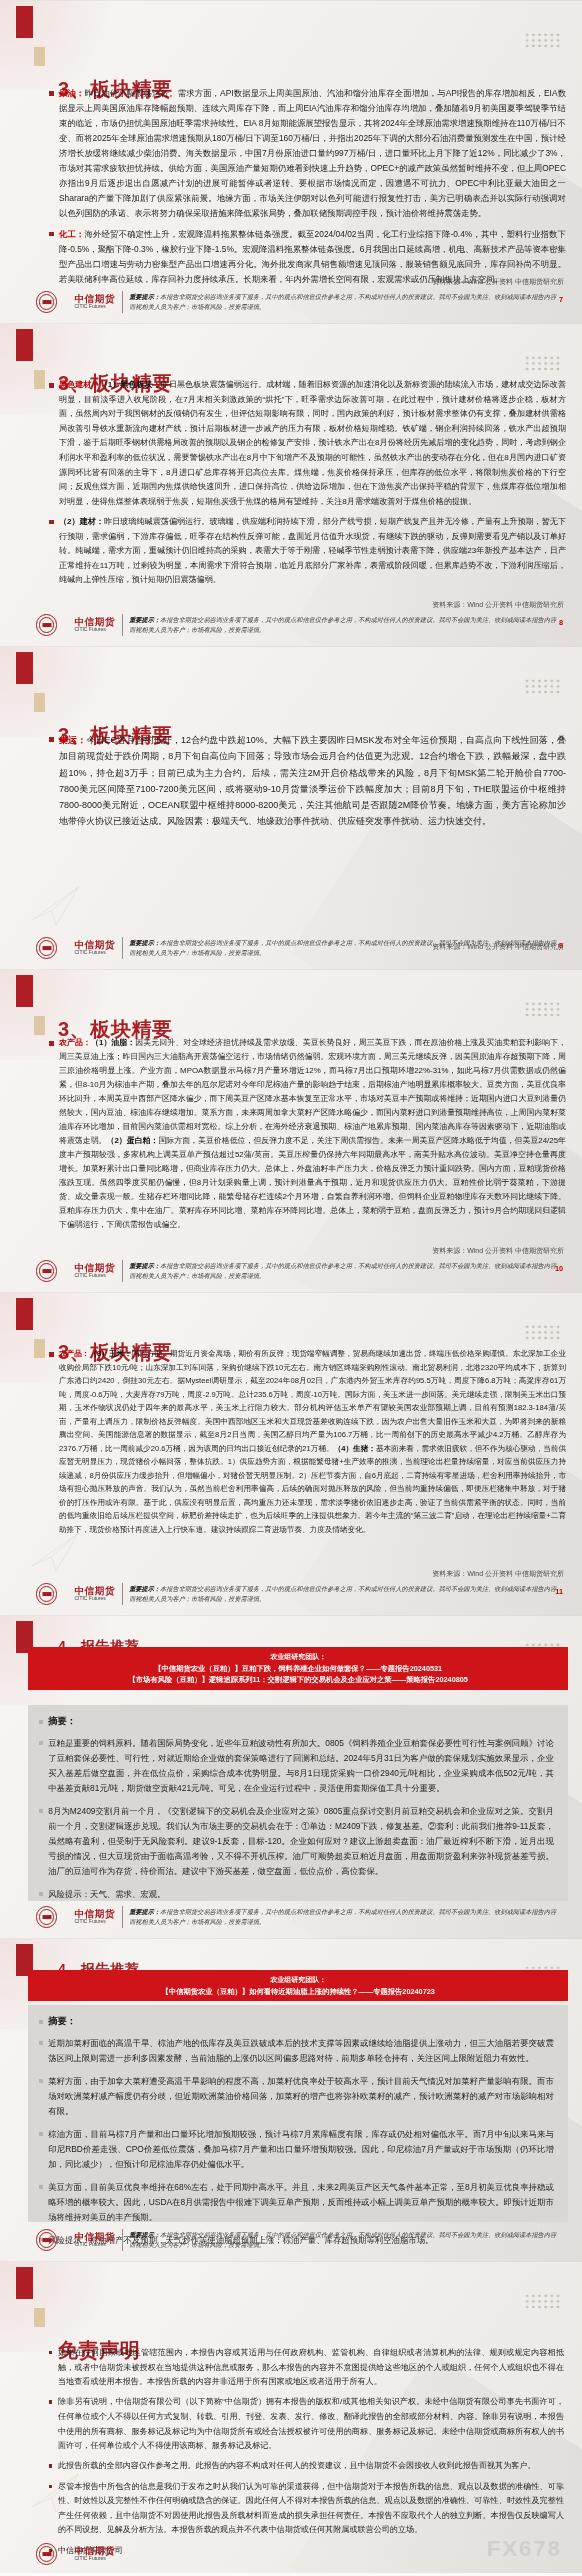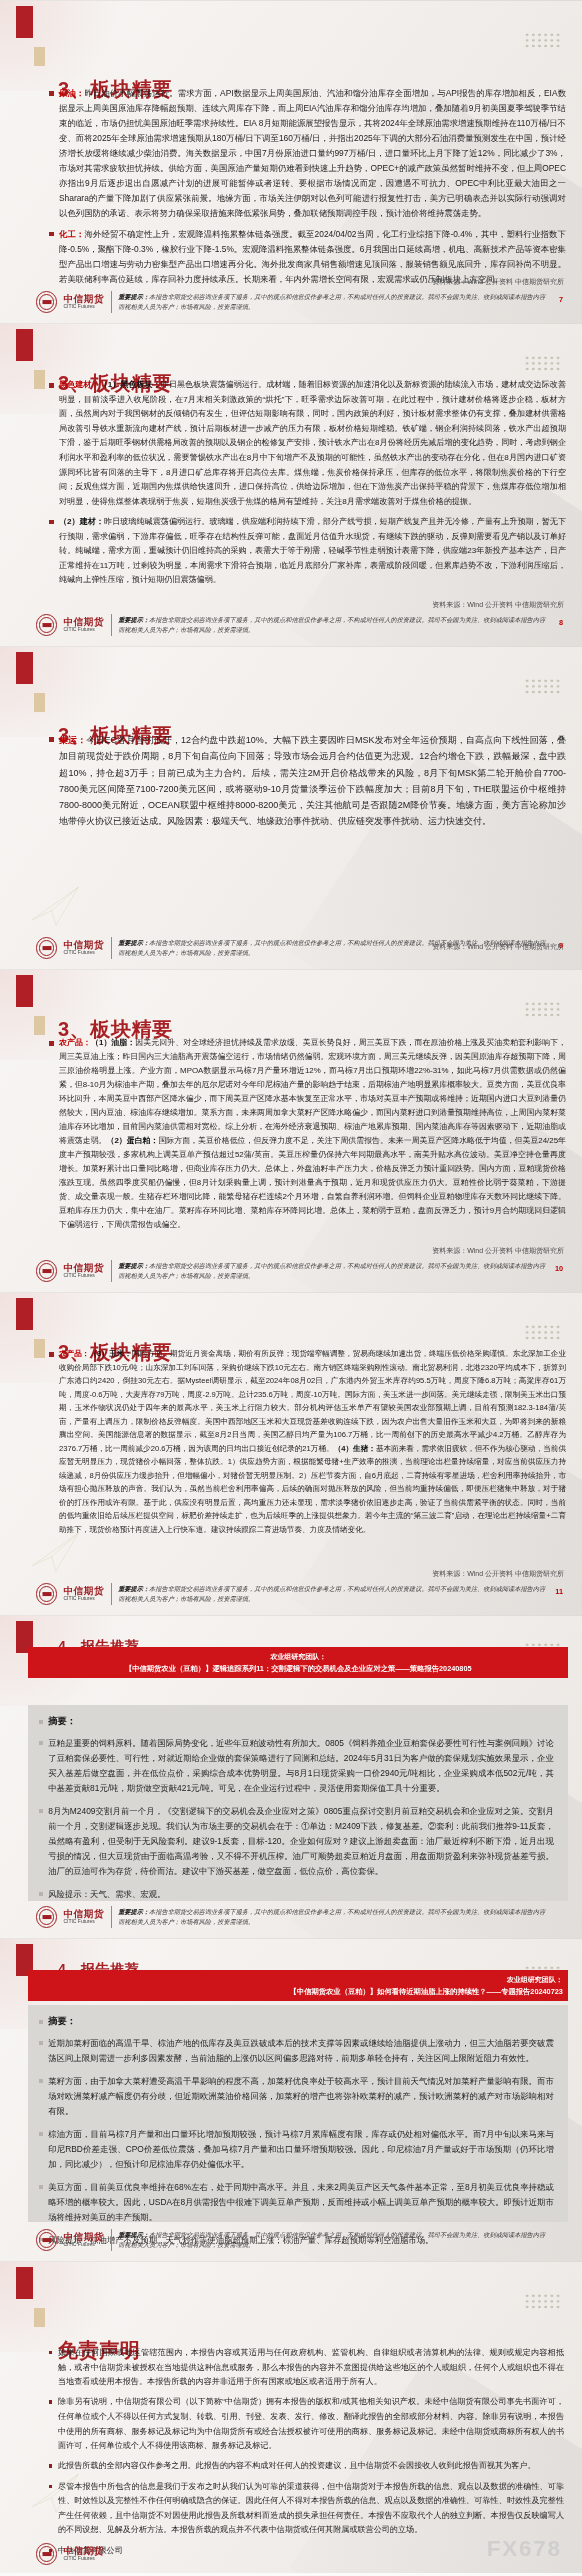--- a/index.html
+++ b/index.html
@@ -26,21 +26,21 @@
   .term{color:#c00000;font-weight:bold;}
   .lead{color:#111;font-weight:bold;}
   .loose{font-size:9px;line-height:16.3px;}
   .mid{font-size:8.4px;line-height:15px;}
   .dense{font-size:8.1px;line-height:14.6px;}
   .s4f{font-size:7.9px;line-height:14px;}
   .s5f{font-size:7.6px;line-height:13.5px;}
   .source{position:absolute;right:19px;bottom:36px;font-size:7px;color:#4a4a4a;}
   .source.low{bottom:17px;}
   .footer{position:absolute;left:36px;right:17px;bottom:4.5px;height:33px;display:flex;align-items:center;}
-  .brand{display:flex;align-items:center;gap:6px;flex:0 0 auto;}
+  .brand{display:flex;align-items:center;gap:17px;flex:0 0 auto;}
   .emblem{width:21.4px;height:21.4px;border-radius:50%;border:1.7px solid #a01d23;position:relative;box-sizing:border-box;flex:0 0 auto;}
   .emblem::before{content:"";position:absolute;inset:2.2px;border-radius:50%;border:1.1px solid #a01d23;}
   .emblem::after{content:"";position:absolute;left:50%;top:50%;width:9px;height:3.9px;transform:translate(-50%,-50%);background:#a01d23;}
   .brand-txt{display:flex;flex-direction:column;line-height:1.05;}
   .brand-cn{font-family:"Liberation Serif",serif;font-weight:bold;font-size:9.6px;color:#9e1f24;letter-spacing:0.6px;}
   .brand-en{font-size:5px;color:#444;}
   .vline{width:0.6px;height:21.4px;background:#8d8d8d;margin:0 6.7px;flex:0 0 auto;}
   .notice{font-family:"Liberation Serif",serif;font-style:italic;font-size:6.2px;line-height:9.6px;color:#3b3b3b;max-width:427px;text-align:justify;}
   .notice b{font-style:italic;color:#111;}
   .pagenum{position:absolute;right:20px;bottom:19px;color:#c00000;font-size:7.3px;font-weight:bold;}
@@ -193,21 +193,22 @@
   </section>
 
   <section class="slide">
     <div class="bg-shape"></div>
     <div class="sq-red"></div>
     <div class="sq-tan" style="top:34px;"></div>
     <div class="dots" style="top:26px;"></div>
     <h2 class="title hi">4、报告推荐</h2>
     <div class="banner" style="top:31px;">
       <div class="b-team">农业组研究团队：</div>
-      <div>【中信期货农业（豆粕）】逻辑追踪系列11：交割逻辑下的交易机会及企业应对之策——策略报告20240805</div>
+      <div>【中信期货农业（豆粕）】豆粕下跌，饲料养殖企业如何做套保？——专题报告20240531</div>
+      <div>【市场有风险（豆粕）】逻辑追踪系列11：交割逻辑下的交易机会及企业应对之策——策略报告20240805</div>
     </div>
     <div class="graybox" style="top:89px;bottom:37px;">
       <div class="gb-h">摘要：</div>
       <p class="gb-p">豆粕是重要的饲料原料。随着国际局势变化，近些年豆粕波动性有所加大。0805《饲料养殖企业豆粕套保必要性可行性与案例回顾》讨论了豆粕套保必要性、可行性，对就近期给企业做的套保策略进行了回测和总结。2024年5月31日为客户做的套保规划实施效果显示，企业买入基差后做空盘面，并在低位点价，采购综合成本优势明显。与8月1日现货采购一口价2940元/吨相比，企业采购成本低502元/吨，其中基差贡献81元/吨，期货做空贡献421元/吨。可见，在企业运行过程中，灵活使用套期保值工具十分重要。</p>
       <p class="gb-p">8月为M2409交割月前一个月，《交割逻辑下的交易机会及企业应对之策》0805重点探讨交割月前豆粕交易机会和企业应对之策。交割月前一个月，交割逻辑逐步兑现。我们认为市场主要的交易机会在于：①单边：M2409下跌，修复基差。②套利：此前我们推荐9-11反套，虽然略有盈利，但受制于无风险套利。建议9-1反套，目标-120。企业如何应对？建议上游超卖盘面：油厂最近榨利不断下滑，近月出现亏损的情况，但大豆现货由于面临高温考验，又不得不开机压榨。油厂可顺势超卖豆粕近月盘面，用盘面期货盈利来弥补现货基差亏损。油厂的豆油可作为存货，待价而沽。建议中下游买基差，做空盘面，低位点价，高位套保。</p>
       <p class="gb-p">风险提示：天气、需求、宏观。</p>
     </div>
     <div class="footer">
       <div class="brand">
         <div class="emblem"></div>
@@ -223,21 +224,21 @@
 
   <section class="slide">
     <div class="bg-shape"></div>
     <svg class="plane" width="56" height="51" viewBox="0 0 100 90">
         <path d="M8 72 L90 14 L50 82 L42 56 Z M42 56 L90 14" fill="none" stroke="rgba(205,180,135,0.45)" stroke-width="1.5"></path>
       </svg>
     <div class="sq-red"></div>
     <div class="sq-tan" style="top:34px;"></div>
     <div class="dots" style="top:26px;"></div>
     <h2 class="title hi">4、报告推荐</h2>
-    <div class="banner" style="top:31px;text-align:right;">
+    <div class="banner" style="top:31px;">
       <div class="b-team">农业组研究团队：</div>
       <div>【中信期货农业（豆粕）】如何看待近期油脂上涨的持续性？——专题报告20240723</div>
     </div>
     <div class="graybox" style="top:66px;bottom:39px;">
       <div class="gb-h">摘要：</div>
       <p class="gb-p">近期加菜籽面临的高温干旱、棕油产地的低库存及美豆跌破成本后的技术支撑等因素或继续给油脂提供上涨动力，但三大油脂若要突破震荡区间上限则需进一步利多因素发酵，当前油脂的上涨仍以区间偏多思路对待，前期多单轻仓持有，关注区间上限附近阻力有效性。</p>
       <p class="gb-p">菜籽方面，由于加拿大菜籽遭受高温干旱影响的程度不高，加菜籽优良率处于较高水平，预计目前天气情况对加菜籽产量影响有限。而市场对欧洲菜籽减产幅度仍有分歧，但近期欧洲菜油价格回落，加菜籽的增产也将弥补欧菜籽的减产，预计欧洲菜籽的减产对市场影响相对有限。</p>
       <p class="gb-p">棕油方面，目前马棕7月产量和出口量环比增加预期较强，预计马棕7月累库幅度有限，库存或仍处相对偏低水平。而7月中旬以来马来与印尼RBD价差走强、CPO价差低位震荡，叠加马棕7月产量和出口量环增预期较强。因此，印尼棕油7月产量或好于市场预期（仍环比增加，同比减少），但预计印尼棕油库存仍处偏低水平。</p>
       <p class="gb-p">美豆方面，目前美豆优良率维持在68%左右，处于同期中高水平。并且，未来2周美豆产区天气条件基本正常，至8月初美豆优良率持稳或略环增的概率较大。因此，USDA在8月供需报告中很难下调美豆单产预期，反而维持或小幅上调美豆单产预期的概率较大。即预计近期市场将维持对美豆的丰产预期。</p>
       <p class="gb-p">风险提示：棕油增产不及预期，天气炒作等使油脂超预期上涨；棕油产量、库存超预期等利空油脂市场。</p>

